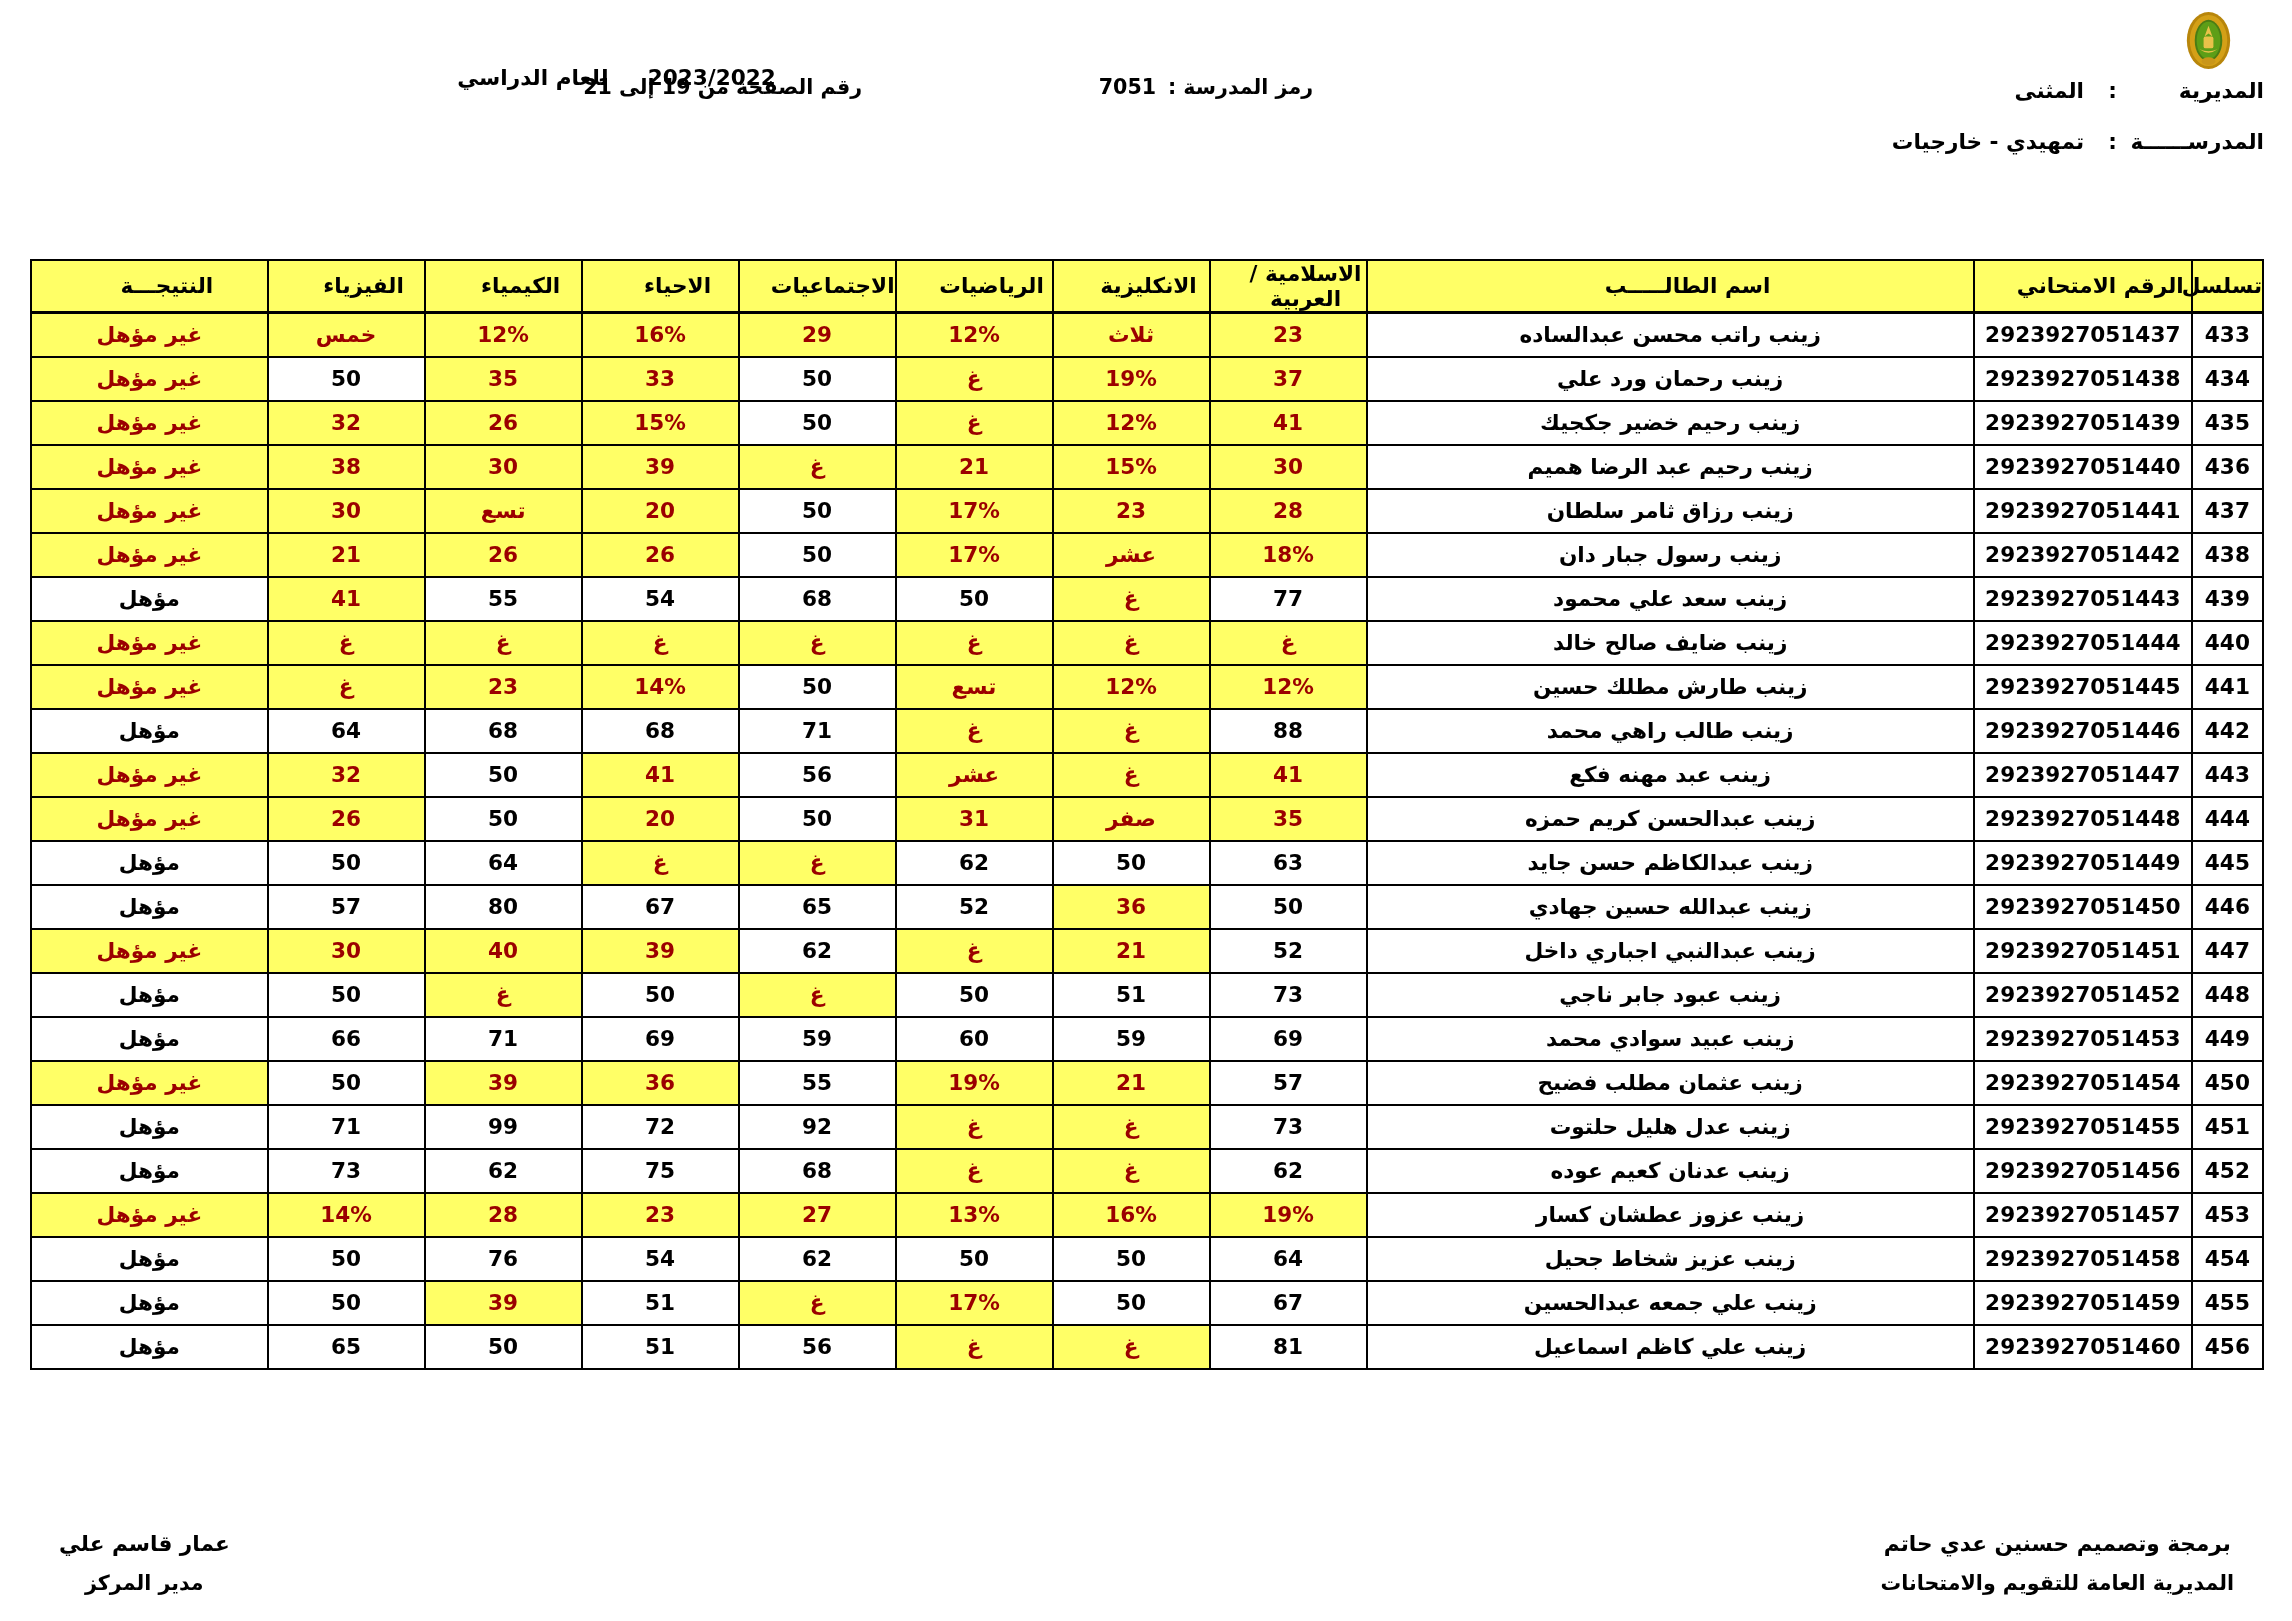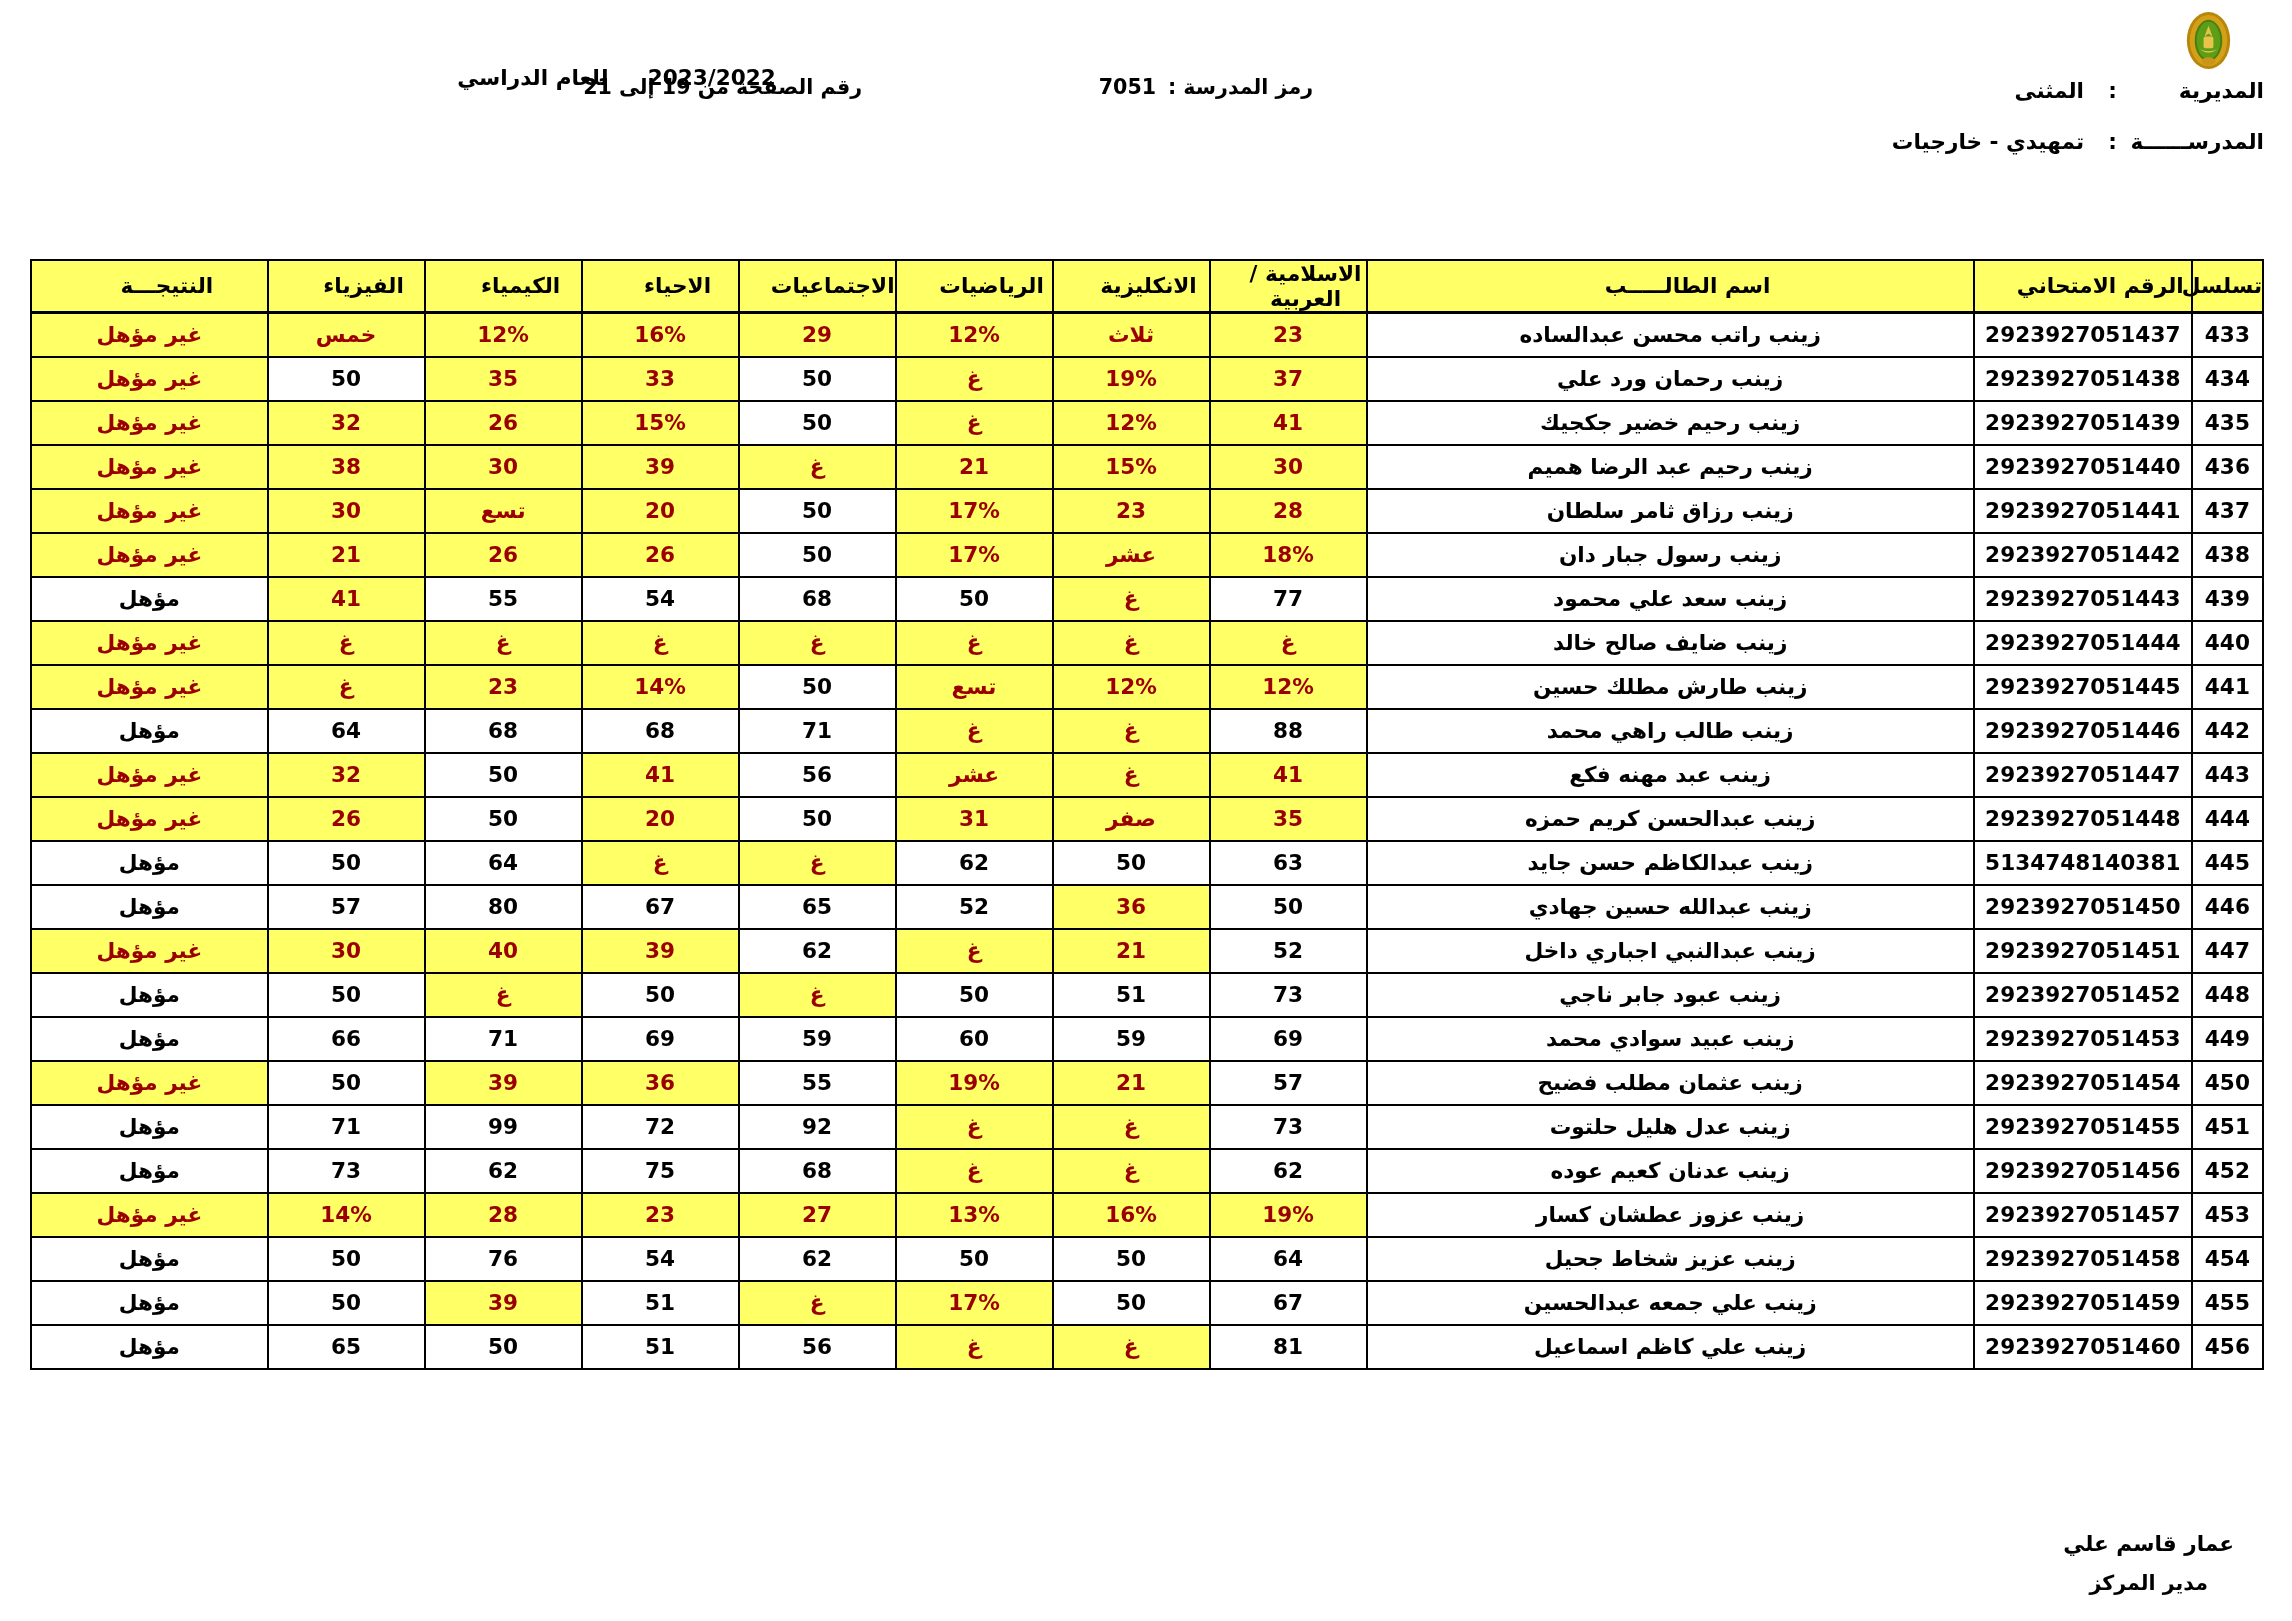--- a/index.html
+++ b/index.html
@@ -420,21 +420,21 @@
           <td class="hl fail">صفر</td>
           <td class="hl fail">31</td>
           <td class="">50</td>
           <td class="hl fail">20</td>
           <td class="">50</td>
           <td class="hl fail">26</td>
           <td class="hl fail">غير مؤهل</td>
         </tr>
         <tr>
           <td>445</td>
-          <td>5134748140381</td>
+          <td>2923927051449</td>
           <td>زينب عبدالكاظم حسن جايد</td>
           <td class="">63</td>
           <td class="">50</td>
           <td class="">62</td>
           <td class="hl fail">غ</td>
           <td class="hl fail">غ</td>
           <td class="">64</td>
           <td class="">50</td>
           <td class="">مؤهل</td>
         </tr>
@@ -579,18 +579,22 @@
           <td class="">51</td>
           <td class="">50</td>
           <td class="">65</td>
           <td class="">مؤهل</td>
         </tr>
       </tbody>
   </table>
 </div>
 
 <div class="doc-footer">
+  <div class="footer-col right">
+    <div>برمجة وتصميم حسنين عدي حاتم</div>
+    <div class="footer-line2">المديرية العامة للتقويم والامتحانات</div>
+  </div>
   <div class="footer-col left">
     <div>عمار قاسم علي</div>
     <div class="footer-line2">مدير المركز</div>
   </div>
 </div>
 
 
 </body></html>

